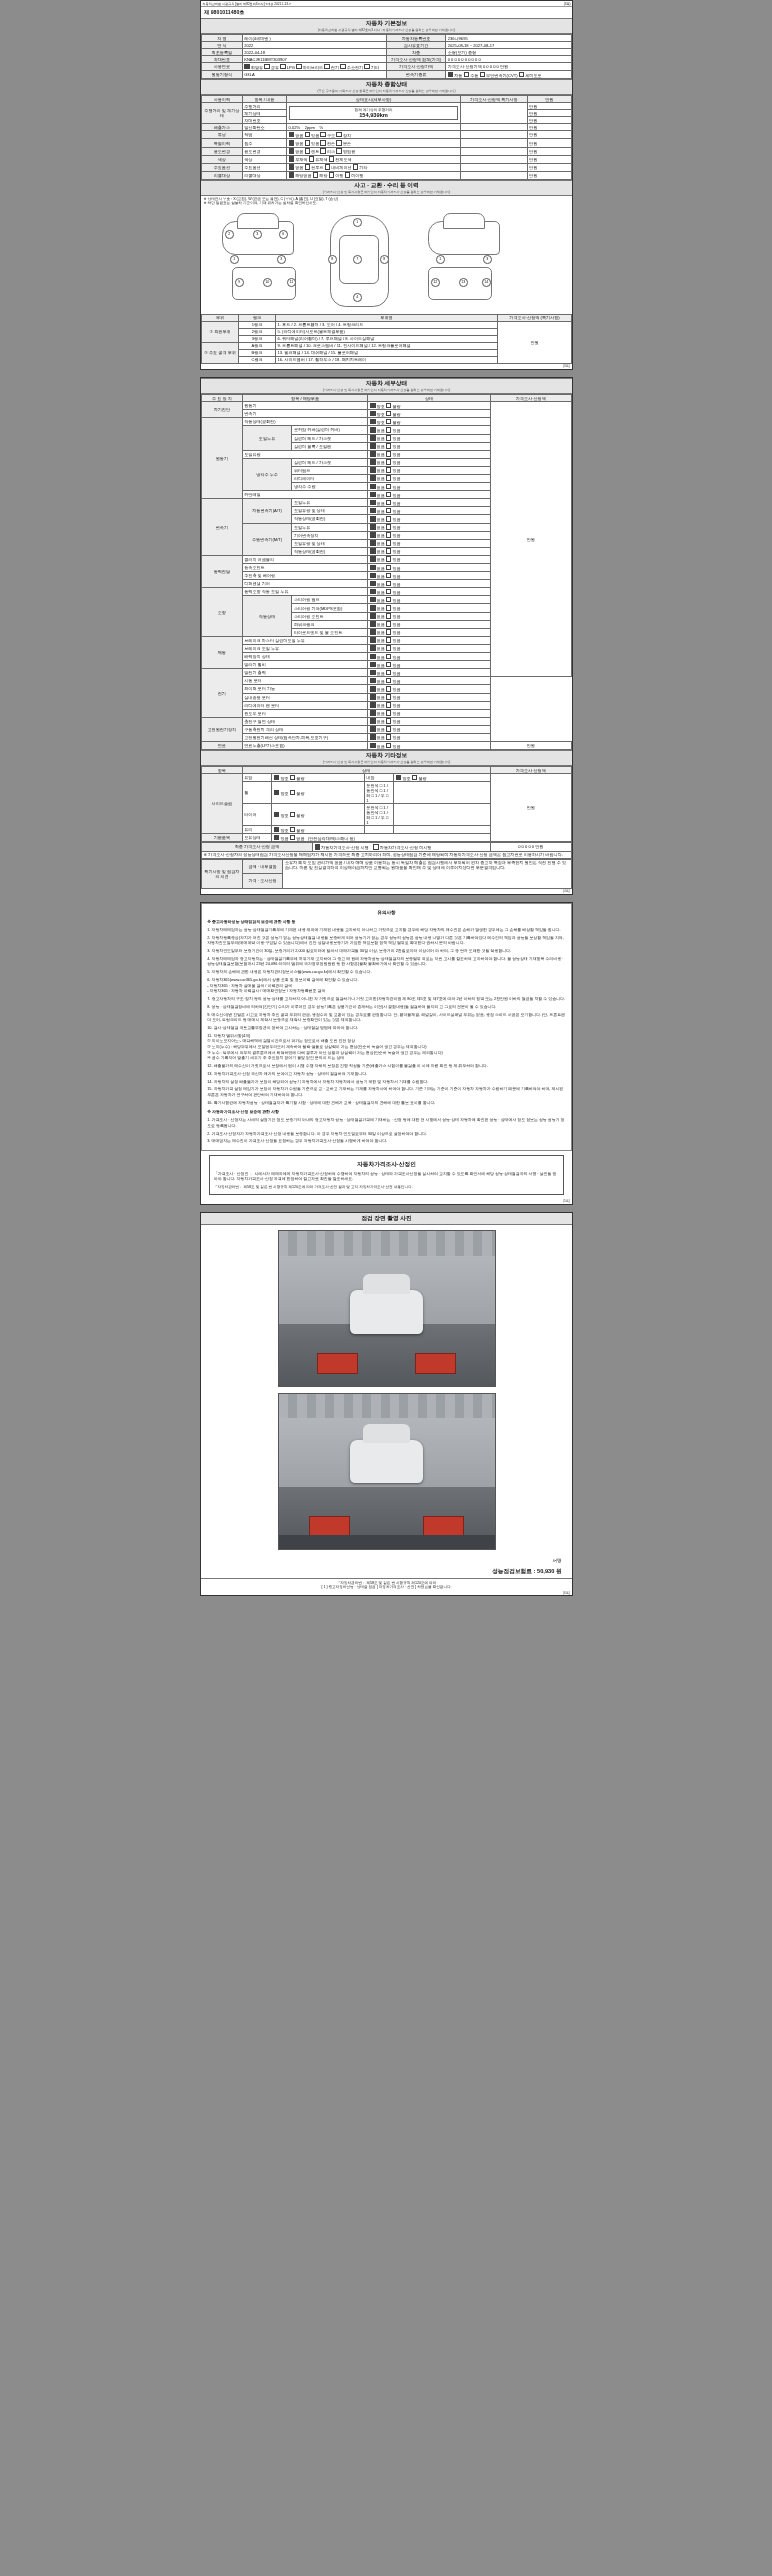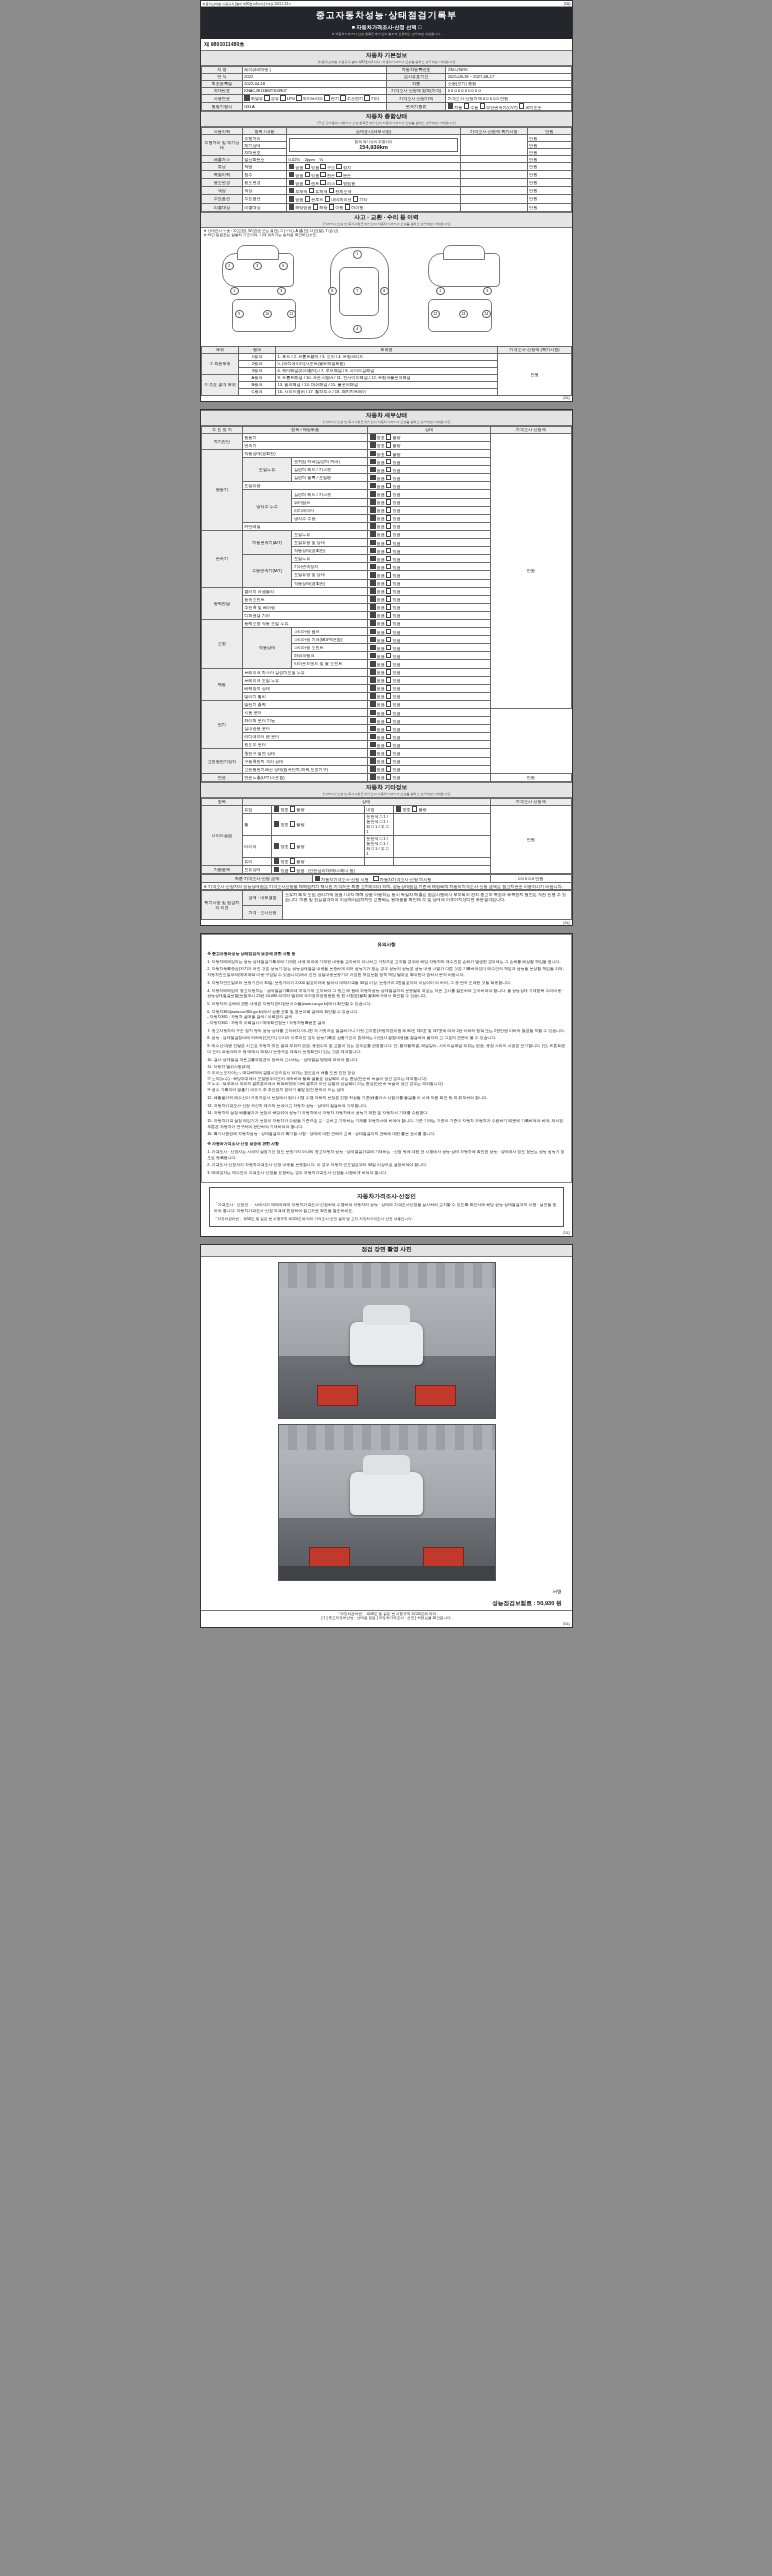--- a/index.html
+++ b/index.html
@@ -63,25 +63,20 @@
 <body>
 
 <div class="page">
 
   <div class="sheet p1">
     <div class="topbar">
       <span>자동차관리법 시행규칙 [별지 제82호의3서식] &lt;개정 2021.1.13.&gt;</span>
       <span>(3쪽)</span>
     </div>
 
-    <div class="titleblock">
-      <div class="t1">중고자동차성능·상태점검기록부</div>
-      <div class="t2">■ 자동차가격조사·산정 선택 □</div>
-      <div class="t3">※ 자동차가격조사·산정 항목은 매수인이 별도로 요청하는 경우에만 작성합니다.</div>
-    </div>
 
     <div class="docnum">제 9801011480호</div>
 
     <div class="secthead">
       <div class="s1">자동차 기본정보</div>
       <div class="s2">(자동차관리법 시행규칙 별지 제82호의3 서식 : 자동차가격조사·산정을 원하는 경우에만 기재합니다)</div>
     </div>
 
     <table class="t">
       <tbody>

